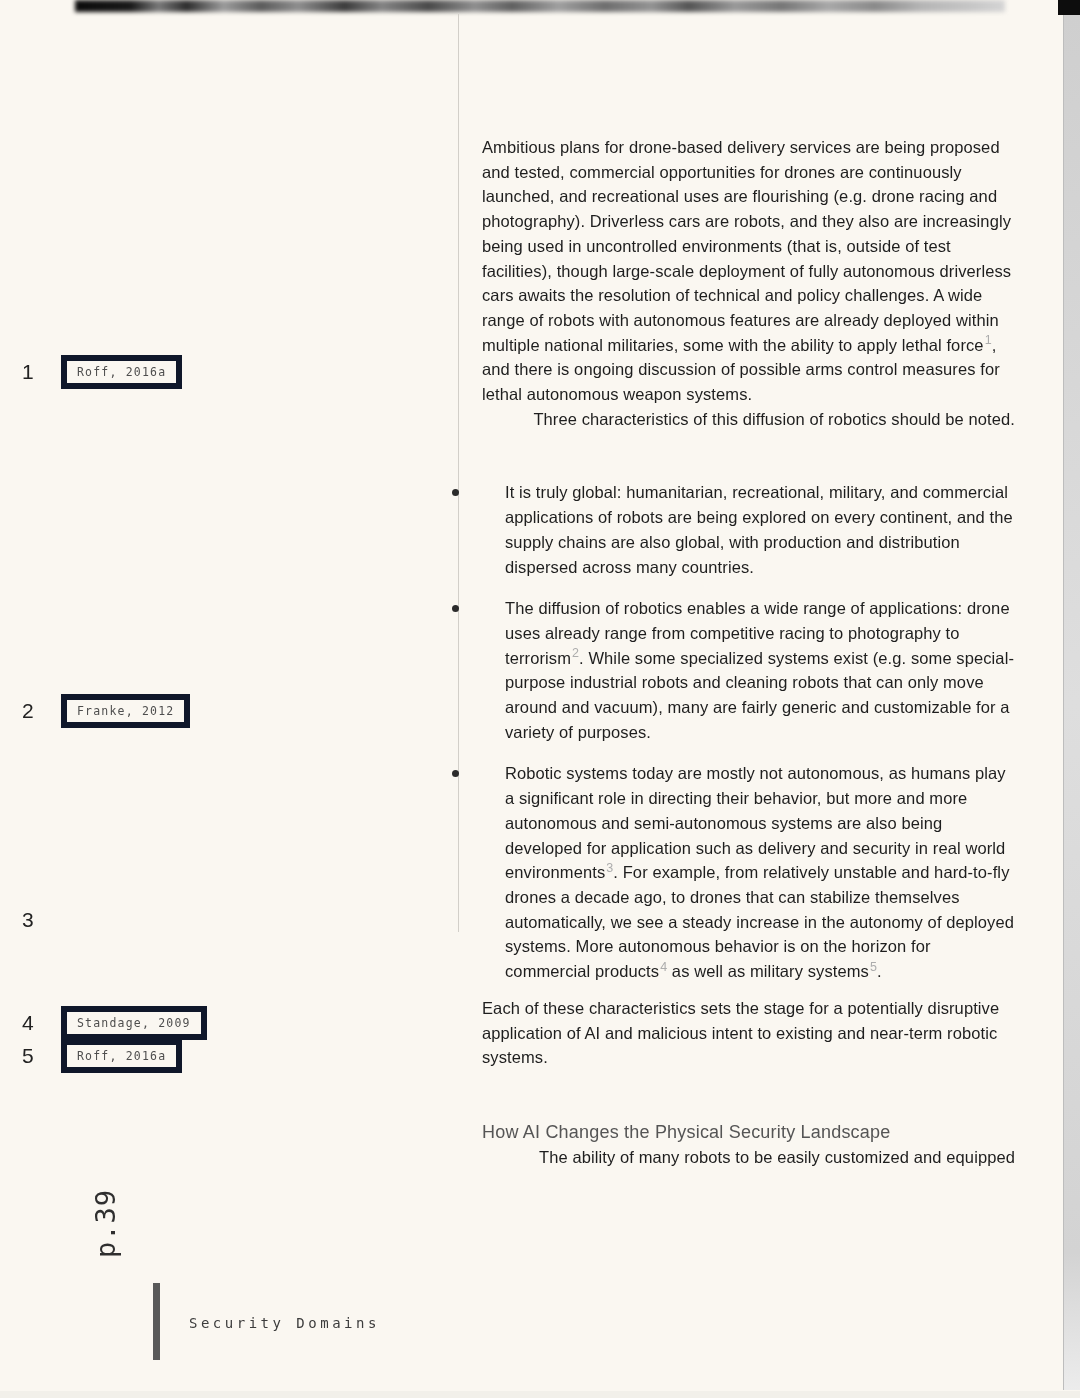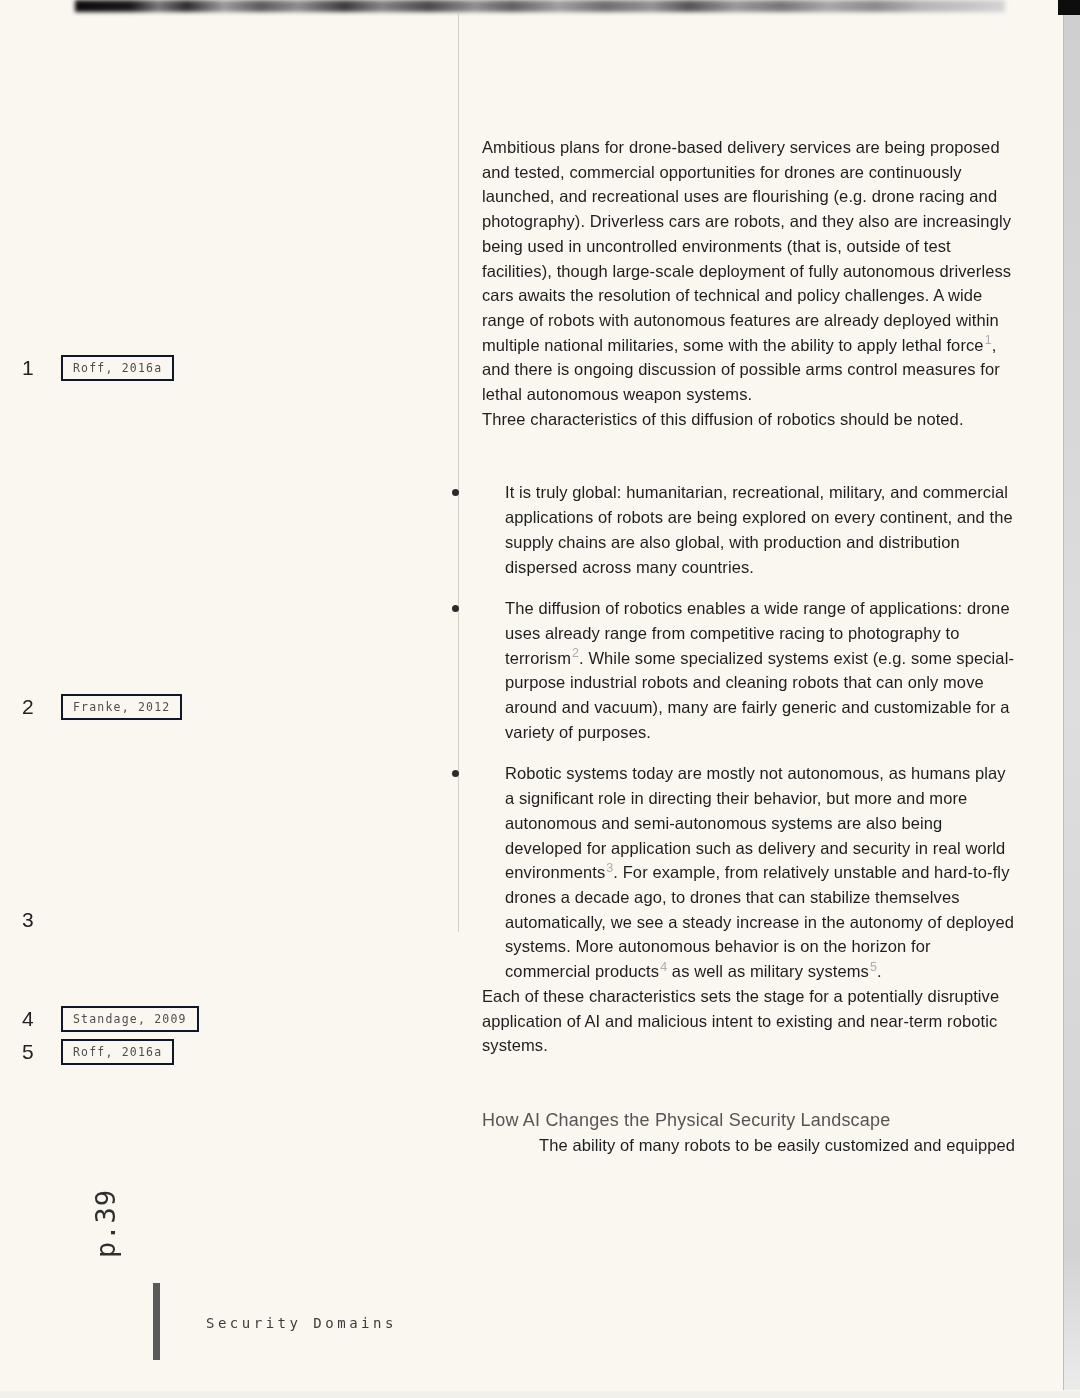--- a/index.html
+++ b/index.html
@@ -71,45 +71,45 @@
   .note-num {
     font-size: 21px;
     color: #222222;
     min-width: 24px;
   }
   .note-box {
     font-family: "DejaVu Sans Mono", monospace;
     font-size: 11.5px;
     letter-spacing: 1.2px;
     color: #4e4e4e;
-    border: 2px solid #0f172a;
+    border: 6px solid #0f172a;
     padding: 4px 10px;
     background: transparent;
   }
   .note-1 { top: 355px; }
   .note-2 { top: 694px; }
   .note-3 { top: 908px; }
   .note-4 { top: 1006px; }
   .note-5 { top: 1039px; }
 
   
   .text-col {
     position: absolute;
     left: 482px; top: 135px;
     width: 533px;
     font-size: 16.5px;
     line-height: 24.7px;
     color: #1e1e1e;
     letter-spacing: 0.1px;
   }
   .text-col p { margin: 0; }
-  .para-intro { margin-top: 26px; }
+  .para-intro { margin-top: 26px; text-align: right; }
   ul.bullets {
     list-style: none;
-    margin: 49px 0 0 0;
+    margin: 49px 0 12px 0;
     padding: 0 0 0 23px;
   }
   ul.bullets li {
     position: relative;
     margin-top: 17px;
   }
   ul.bullets li:first-child { margin-top: 0; }
   .dot {
     position: absolute;
     left: -53px; top: 9px;
@@ -151,21 +151,21 @@
     white-space: nowrap;
   }
   .footer-bar {
     position: absolute;
     left: 153px; top: 1283px;
     width: 7px; height: 77px;
     background: #595959;
   }
   .footer-label {
     position: absolute;
-    left: 206px; top: 1315px;
+    left: 189px; top: 1315px;
     font-family: "DejaVu Sans Mono", monospace;
     font-size: 14px;
     letter-spacing: 3.5px;
     color: #3c3c3c;
     white-space: nowrap;
   }
 </style>
 </head>
 <body>
 

